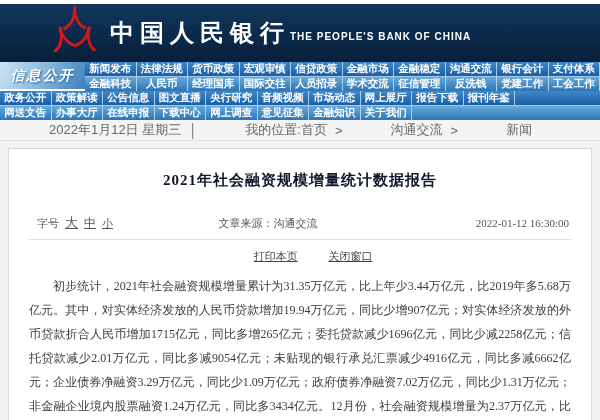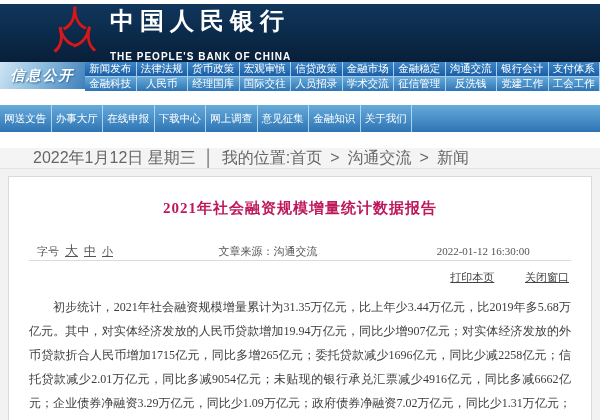--- a/index.html
+++ b/index.html
@@ -17,81 +17,81 @@
     position:relative;
   }
   .emblem { position:relative; width:46px; height:48px; margin-right:12px; }
   .emblem span {
     position:absolute; color:#cf1b1e; font-weight:bold; font-size:24px; line-height:24px;
     text-shadow:0 0 1px #a01215;
   }
   .emblem .p-top  { left:50%; top:-3px; transform:translateX(-50%); }
   .emblem .p-left { left:-1px; top:17px; transform:rotate(-14deg); }
   .emblem .p-right{ right:-1px; top:17px; transform:rotate(14deg); }
-  .brand { display:flex; flex-direction:column; }
+  .brand { display:flex; }
   .brand-cn {
     color:#ffffff; font-size:24px; font-weight:bold; letter-spacing:6px;
     font-family:"Liberation Serif", serif;
   }
   .brand-en { color:#ffffff; font-size:10px; font-weight:bold; letter-spacing:1px; margin-top:14px; }
 
   
-  .nav-section { display:flex; height:27px; margin-bottom:16px; }
+  .nav-section { display:flex; height:27px; margin-bottom:2px; }
   .nav-label {
     width:85px; flex:0 0 85px;
     background:linear-gradient(115deg,#cfe4f4 0%,#8fbede 45%,#3e7fba 100%);
     color:#ffffff; font-size:14px; font-weight:bold; font-style:italic;
     display:flex; align-items:center; justify-content:center;
     letter-spacing:2px;
     text-shadow:1px 1px 2px #2b679c;
   }
   .nav-rows { flex:1; display:flex; flex-direction:column; }
   .nav-row { display:flex; flex:1; }
   .nav-row.row1 { background:linear-gradient(180deg,#3f88c8 0%,#1a5ea6 100%); border-bottom:1px solid rgba(255,255,255,0.55); }
   .nav-row.row2 { background:linear-gradient(180deg,#66abdb 0%,#2e74b4 100%); }
   .nav-cell {
     flex:0 0 51.5px; width:51.5px;
     display:flex; align-items:center; justify-content:center;
-    color:#ffffff; font-size:10.5px; font-weight:normal;
+    color:#ffffff; font-size:10.5px; font-weight:bold;
     border-right:1px solid rgba(190,222,245,0.85);
     cursor:pointer; white-space:nowrap;
   }
 
   
   .breadcrumb-bar {
     height:21px; background:#f4f4f4; border-bottom:1px solid #e3e3e3;
-    display:flex; align-items:center; padding-left:33px;
-    font-size:16px; color:#666;
+    display:flex; align-items:center; padding-left:49px;
+    font-size:13px; color:#666;
   }
   .breadcrumb-bar span { margin-right:8px; }
-  .crumb-link { cursor:pointer; }
+  .crumb-link { cursor:pointer;margin-left:40px; }
 
   
   .page-bg { background:#f2f2f2; height:340px; padding:7px 8px 0 8px; }
   .content-box {
     background:#ffffff; border:1px solid #d9d9d9; height:400px;
     padding:0 20px;
     font-family:"Liberation Serif", serif;
   }
   .article-title {
-    text-align:center; font-size:15px; font-weight:bold; color:#be185d;
+    text-align:center; font-size:15px; font-weight:bold; color:#0f172a;
     padding:22px 0 24px 0; letter-spacing:1px;
   }
   .meta-row {
     display:flex; align-items:center; font-size:11px; color:#555;
-    border-bottom:1px solid #dcdcdc; 
+    border-bottom:1px solid #dcdcdc; padding-bottom:7px;
   }
   .meta-left { width:32%; display:flex; align-items:baseline; gap:6px; padding-left:8px; }
   .size-link { text-decoration:underline; cursor:pointer; color:#555; }
   .size-link.lg { font-size:13px; }
   .size-link.md { font-size:12px; }
   .size-link.sm { font-size:11px; }
   .meta-center { width:36%; text-align:left; padding-left:16px; }
-  .meta-right { flex:1; text-align:center; padding-right:2px; }
-  .actions-row { text-align:right; font-size:11px; padding:9px 2px 4px 0; }
+  .meta-right { flex:1; text-align:right; padding-right:2px; }
+  .actions-row { text-align:center; font-size:11px; padding:9px 2px 4px 0; }
   .action-link { text-decoration:underline; color:#444; margin-left:28px; cursor:pointer; }
   .article-body { padding-top:6px; }
   .article-body p {
     font-size:12px; color:#3c3c3c; line-height:24px;
     text-indent:2em; text-align:justify; margin-bottom:10px;
   }
 </style>
 </head>
 <body>
 
@@ -136,20 +136,33 @@
         <div class="nav-cell">征信管理</div>
         <div class="nav-cell">反洗钱</div>
         <div class="nav-cell">党建工作</div>
         <div class="nav-cell">工会工作</div>
       </div>
   </div>
 </div>
 
 <div class="nav-section">
   <div class="nav-rows">
+    <div class="nav-row row1">
+
+    <div class="nav-cell">政务公开</div>
+        <div class="nav-cell">政策解读</div>
+        <div class="nav-cell">公告信息</div>
+        <div class="nav-cell">图文直播</div>
+        <div class="nav-cell">央行研究</div>
+        <div class="nav-cell">音频视频</div>
+        <div class="nav-cell">市场动态</div>
+        <div class="nav-cell">网上展厅</div>
+        <div class="nav-cell">报告下载</div>
+        <div class="nav-cell">报刊年鉴</div>
+      </div>
     <div class="nav-row row2">
 
     <div class="nav-cell">网送文告</div>
         <div class="nav-cell">办事大厅</div>
         <div class="nav-cell">在线申报</div>
         <div class="nav-cell">下载中心</div>
         <div class="nav-cell">网上调查</div>
         <div class="nav-cell">意见征集</div>
         <div class="nav-cell">金融知识</div>
         <div class="nav-cell">关于我们</div>

